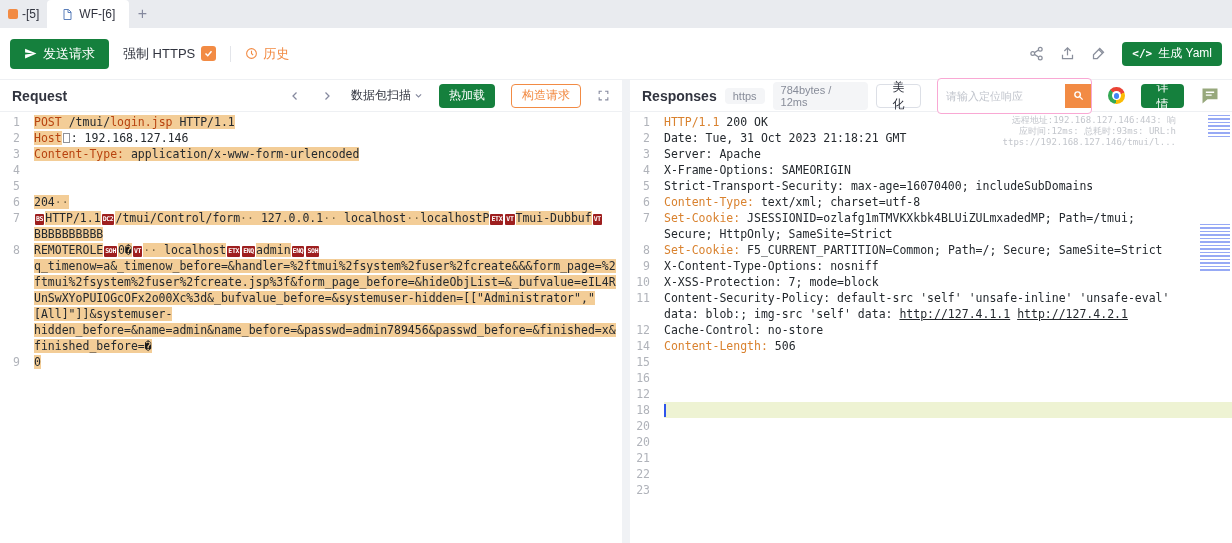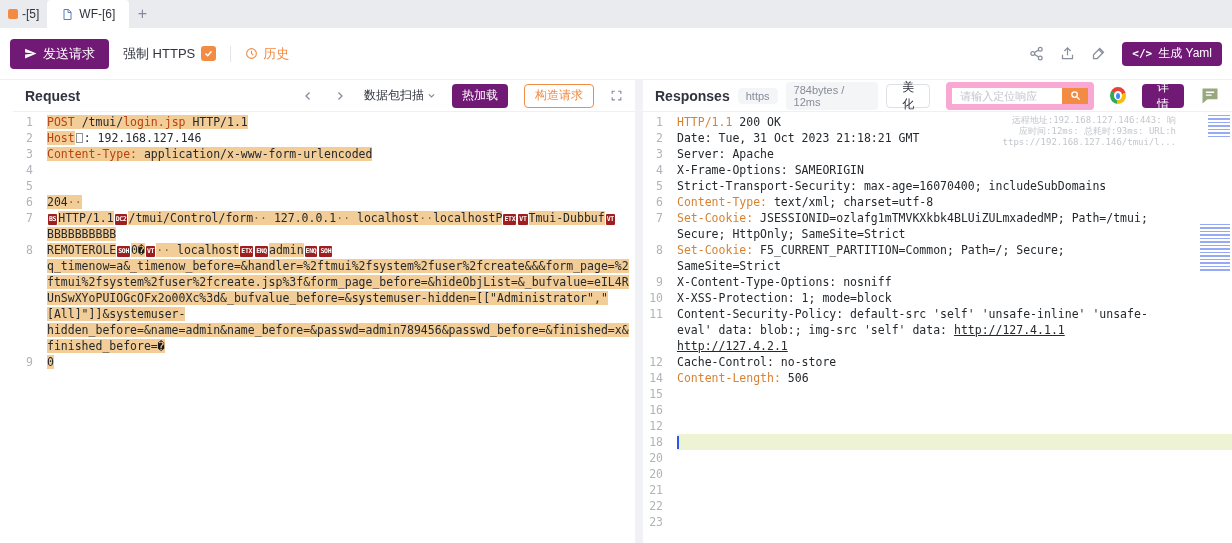--- a/index.html
+++ b/index.html
@@ -14,52 +14,52 @@
   .tab { display:flex; align-items:center; gap:6px; padding:0 14px; height:28px; background:#fff;
          border-top-left-radius:4px; border-top-right-radius:4px; }
   .tab-add { width:26px; height:28px; display:flex; align-items:center; justify-content:center;
              color:#85899e; font-size:16px; cursor:pointer; }
 
   
   .toolbar { height:52px; background:#fff; display:flex; align-items:center; gap:14px;
              padding:0 10px; border-bottom:1px solid #eef0f3; flex:0 0 52px; }
   .btn { display:inline-flex; align-items:center; gap:6px; border:none; cursor:pointer;
          border-radius:4px; font-family:inherit; }
-  .btn.primary { background:#701a75; color:#fff; }
+  .btn.primary { background:#15803d; color:#fff; }
   .btn.big { height:30px; padding:0 14px; font-size:13px; }
   .btn.small { height:24px; padding:0 10px; font-size:12px; }
   .btn.outline { background:#fff; border:1px solid #f28b44; color:#f28b44; }
   .btn.plain { background:#fff; border:1px solid #dcdfe6; color:#31343f; }
   .https-toggle { display:flex; align-items:center; gap:6px; cursor:pointer; font-size:13px; }
   .checkbox { width:15px; height:15px; border-radius:3px; background:#f28b44;
               display:inline-flex; align-items:center; justify-content:center; }
   .vdiv { width:1px; height:16px; background:#e3e5ea; }
   .link-btn { display:inline-flex; align-items:center; gap:5px; background:none; border:none;
               color:#f28b44; font-size:13px; cursor:pointer; font-family:Liberation Mono, monospace; }
   .toolbar-right { margin-left:auto; display:flex; align-items:center; gap:16px; }
   .icon-btn { background:none; border:none; cursor:pointer; display:inline-flex; align-items:center; }
   .code-glyph { font-family:"DejaVu Sans Mono", monospace; font-size:11px; font-weight:bold; }
 
   
   .main { flex:1; display:flex; min-height:0; }
   .panel { display:flex; flex-direction:column; min-width:0; background:#fff; }
-  .panel.request { flex:0 0 622px; width:622px;margin-left:13px; }
+  .panel.request { flex:0 0 622px; width:622px; }
   .splitter { flex:0 0 8px; background:#f0f2f5; cursor:col-resize; }
   .panel.response { flex:1; }
 
   .panel-header { height:32px; flex:0 0 32px; display:flex; align-items:center; gap:8px;
                   padding:0 12px; border-bottom:1px solid #eef0f3; }
   .panel-title { font-size:14px; font-weight:bold; color:#31343f; }
   .header-right { margin-left:auto; display:flex; align-items:center; gap:16px; }
   .nav-arrow { background:none; border:none; cursor:pointer; color:#85899e; display:inline-flex; padding:2px; }
   .text-btn { background:none; border:none; cursor:pointer; font-size:12px; color:#31343f;
               display:inline-flex; align-items:center; gap:3px; font-family:inherit; }
   .tag { background:#f4f5f7; color:#878c99; border-radius:4px; padding:2px 8px; font-size:11px; }
 
-  .search-box { display:flex; align-items:center; height:28px; border:6px solid #f9a8d4;
+  .search-box { display:flex; align-items:center; height:36px; border:1px solid #f9a8d4;
                 border-radius:4px; overflow:hidden; width:160px; background:#fff; }
   .search-box input { border:none; outline:none; flex:1; min-width:0; padding:0 8px; font-size:11px;
                       color:#31343f; font-family:inherit; }
   .search-box input::placeholder { color:#c0c4cc; }
   .search-btn { width:26px; height:24px; background:#f28b44; border:none; cursor:pointer;
                 display:flex; align-items:center; justify-content:center; flex:0 0 26px; }
   .chrome-icon { width:17px; height:17px; border-radius:50%; position:relative; cursor:pointer;
       background:conic-gradient(from -50deg, #ea4335 0 33%, #fbbc05 0 66%, #34a853 0 100%); }
   .chrome-icon::before { content:""; position:absolute; inset:4px; background:#fff; border-radius:50%; }
   .chrome-icon::after { content:""; position:absolute; inset:5.5px; background:#4285f4; border-radius:50%; }
@@ -320,21 +320,21 @@
             <div class="ed-line">
               <span class="ed-num">8</span>
               <span class="ed-content"><span class="seg-k">Set-Cookie:</span><span class="seg-p"> F5_CURRENT_PARTITION=Common; Path=/; Secure; SameSite=Strict</span></span>
             </div>
             <div class="ed-line">
               <span class="ed-num">9</span>
               <span class="ed-content"><span class="seg-p">X-Content-Type-Options: nosniff</span></span>
             </div>
             <div class="ed-line">
               <span class="ed-num">10</span>
-              <span class="ed-content"><span class="seg-p">X-XSS-Protection: 1; mode=block</span></span>
+              <span class="ed-content"><span class="seg-p">X-XSS-Protection: 7; mode=block</span></span>
             </div>
             <div class="ed-line">
               <span class="ed-num">11</span>
               <span class="ed-content"><span class="seg-p">Content-Security-Policy: default-src 'self' 'unsafe-inline' 'unsafe-eval' data: blob:; img-src 'self' data: </span><span class="seg-u">http://127.4.1.1</span><span class="seg-p"> </span><span class="seg-u">http://127.4.2.1</span></span>
             </div>
             <div class="ed-line">
               <span class="ed-num">12</span>
               <span class="ed-content"><span class="seg-p">Cache-Control: no-store</span></span>
             </div>
             <div class="ed-line">

